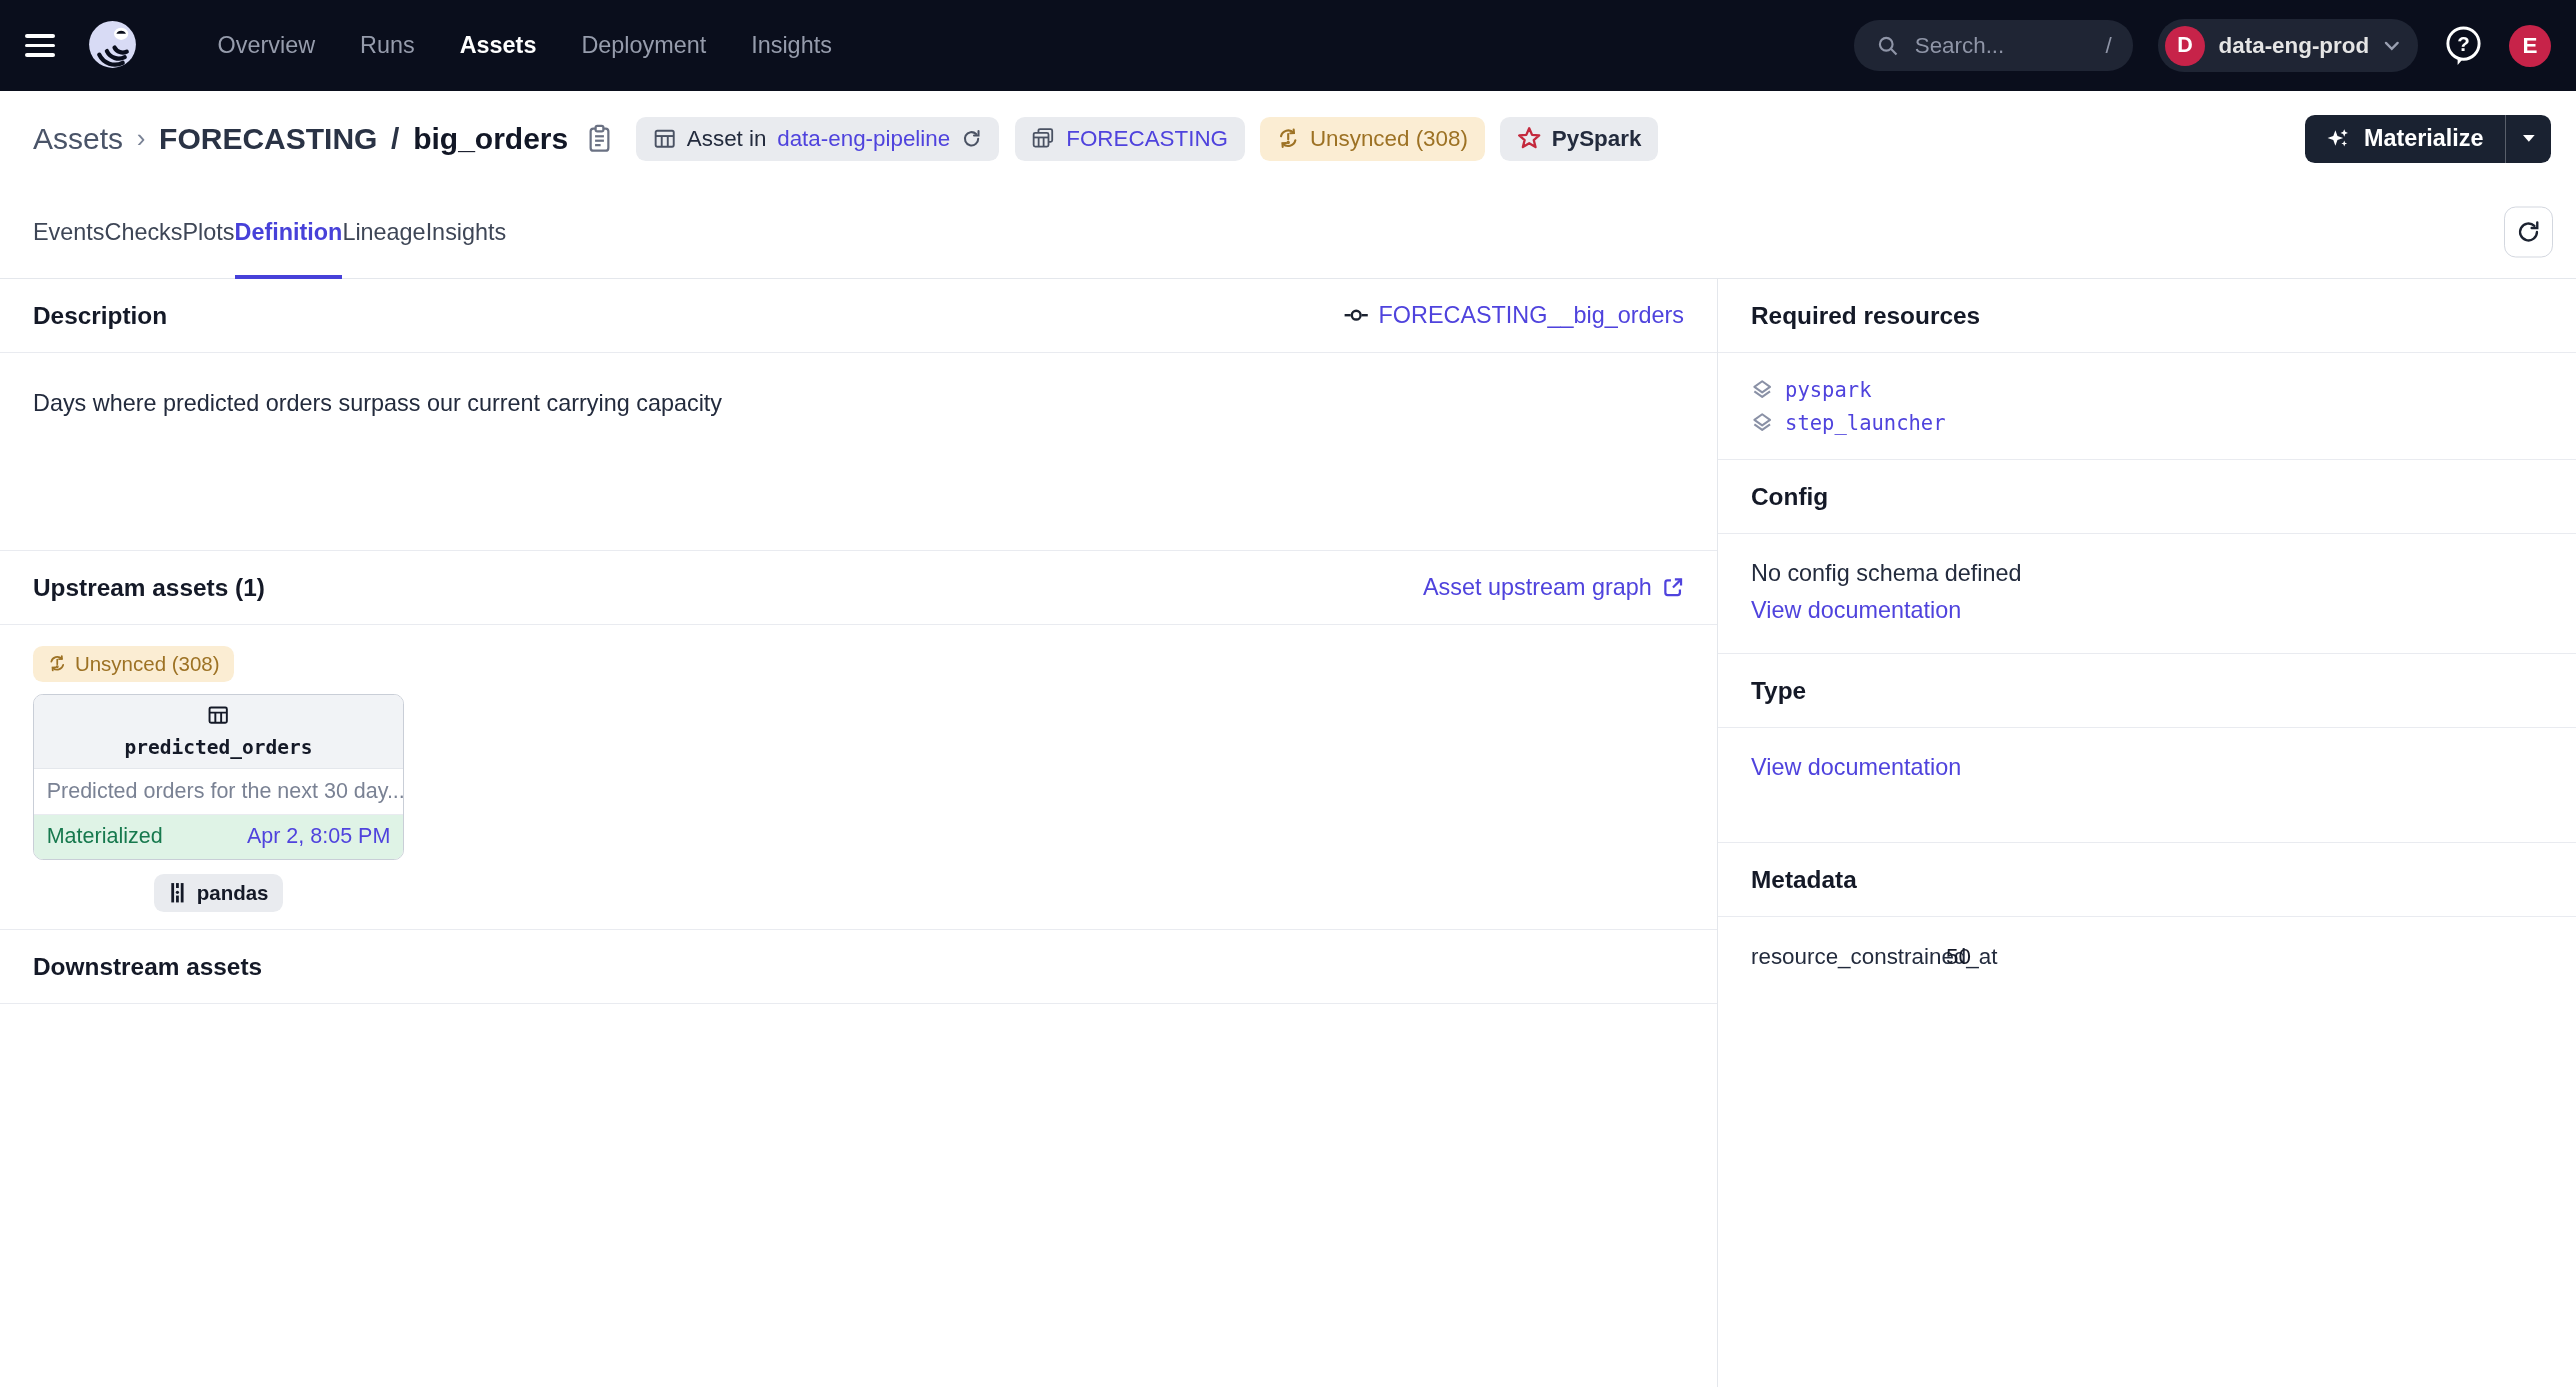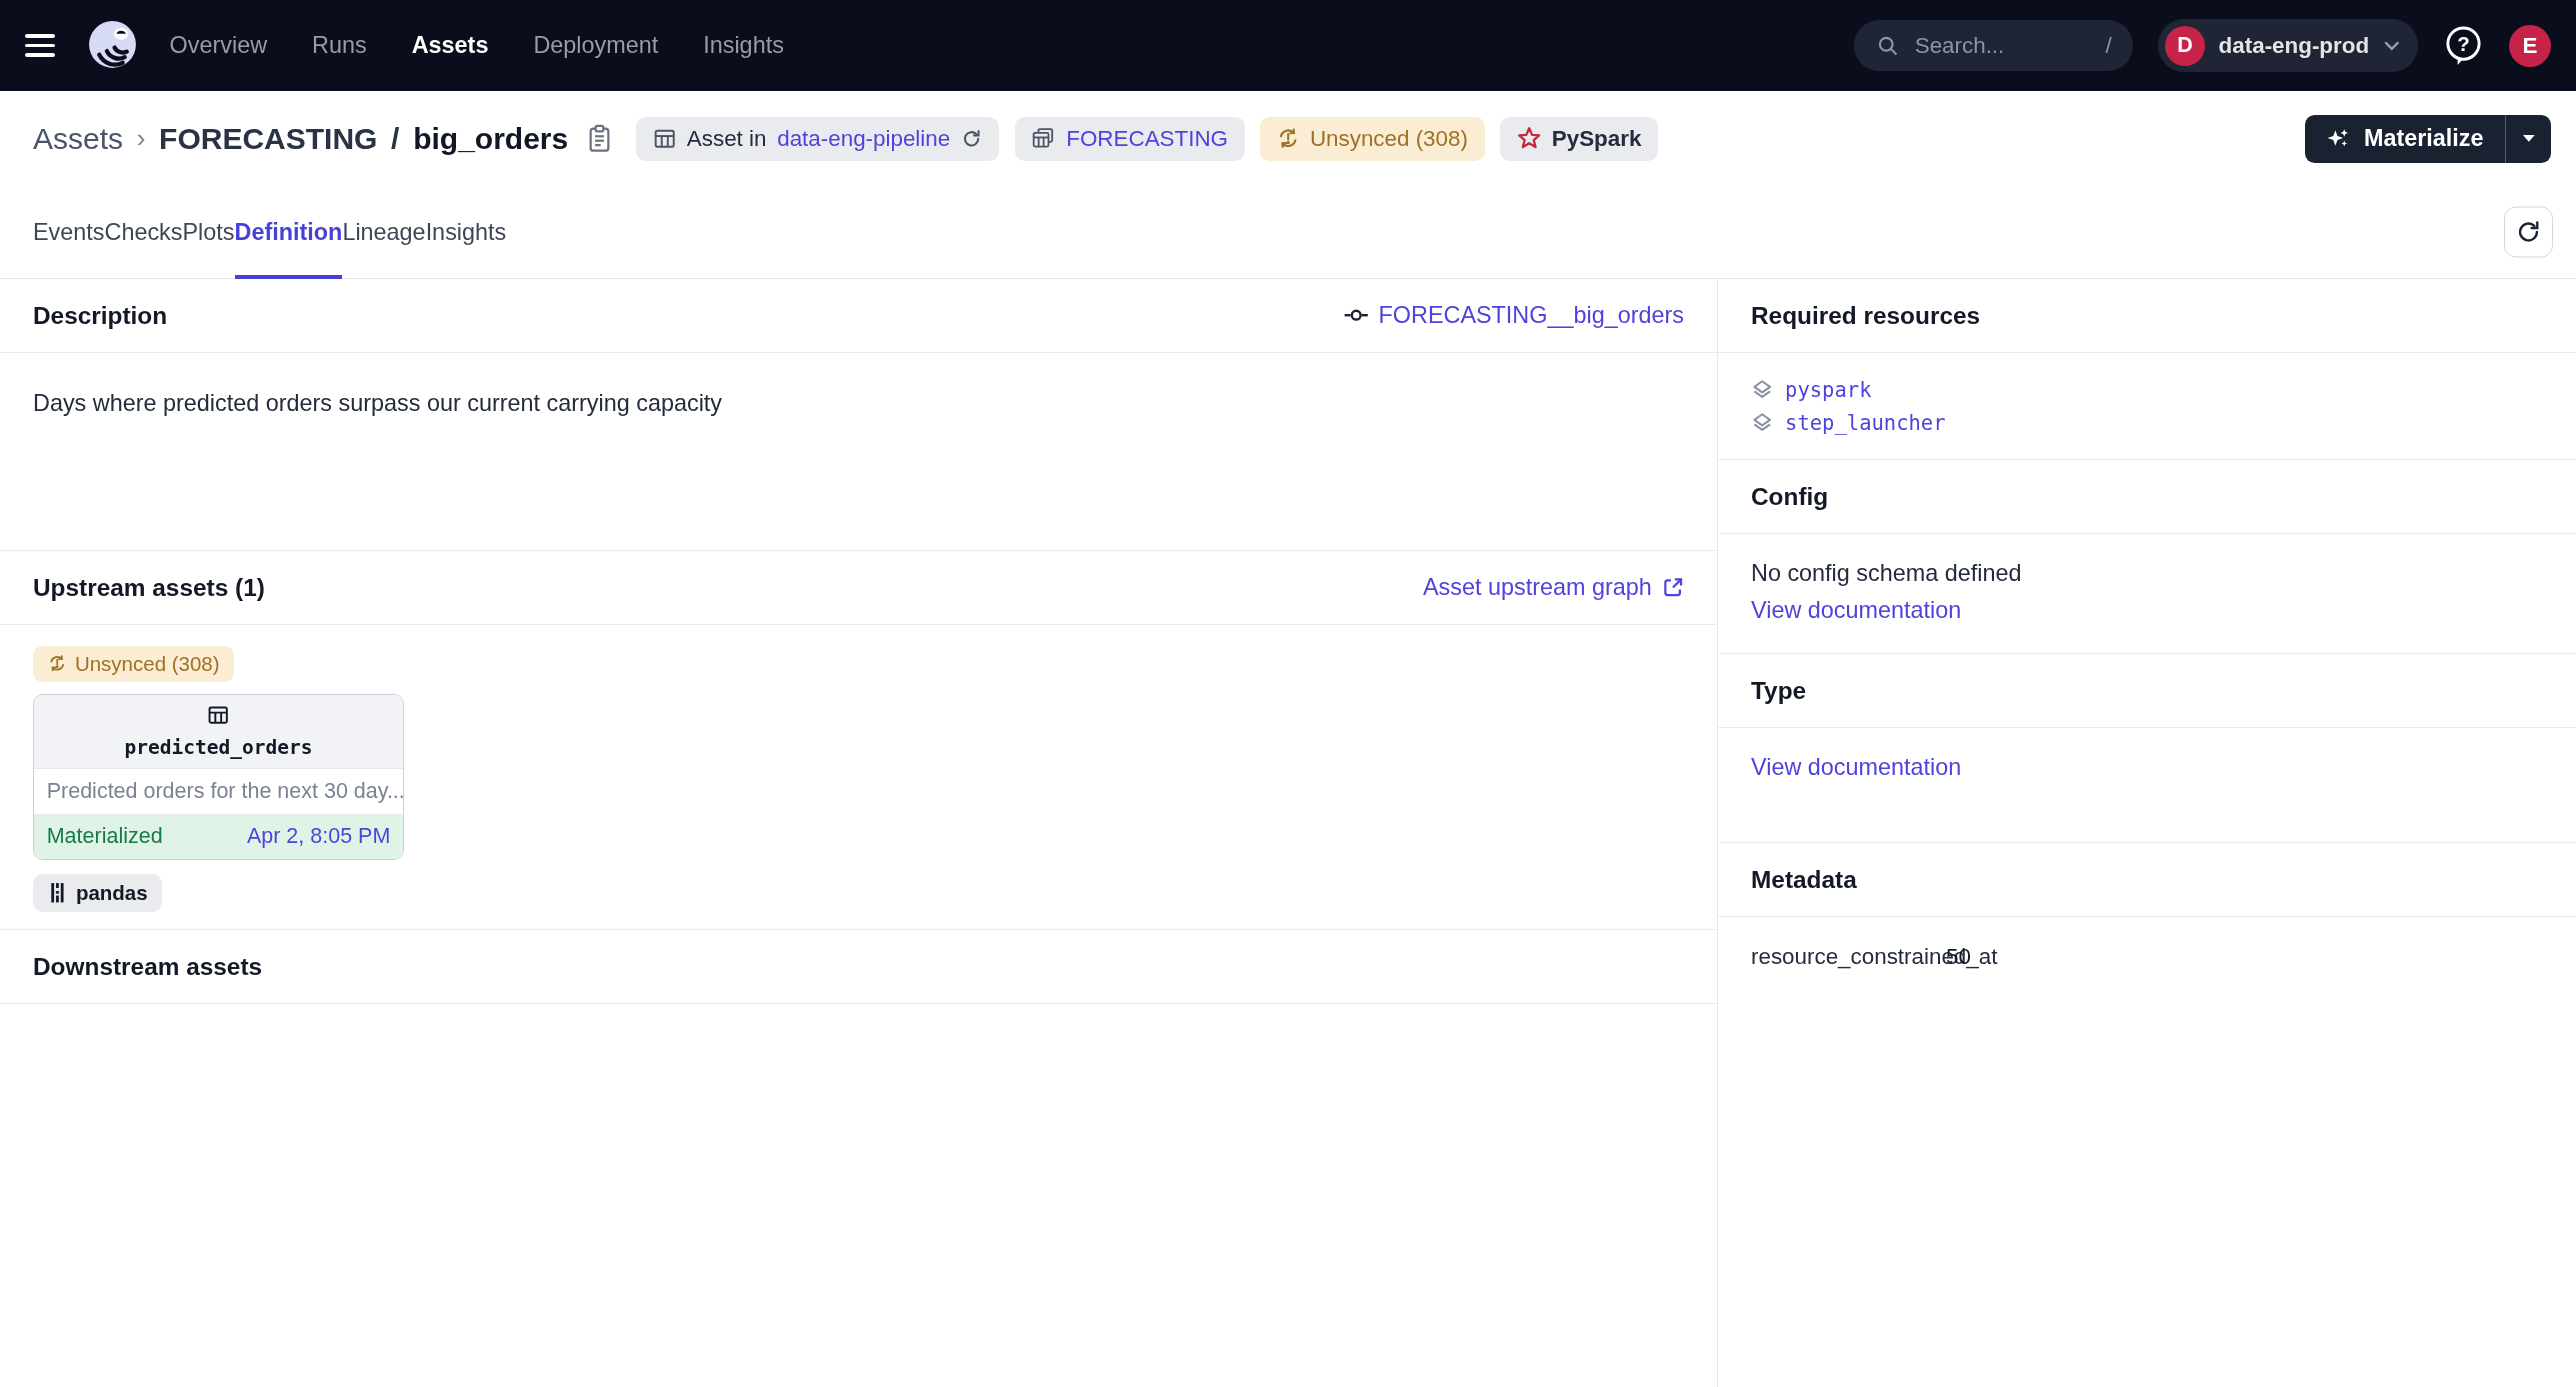--- a/index.html
+++ b/index.html
@@ -8,21 +8,21 @@
     width:2576px; height:1388px; background:#fff; overflow:hidden;
     font-family:"Liberation Sans", sans-serif; color:#1B2230;
   }
   svg { display:block; }
 
   
   .topnav { height:91px; background:#0A0E1C; display:flex; align-items:center; padding:0 25px; }
   .hamburger { width:43px; height:43px; display:flex; flex-direction:column; justify-content:center; gap:5.9px; cursor:pointer; margin-right:15.6px; }
   .hamburger span { display:block; width:30px; height:3.9px; background:#fff; border-radius:2px; }
   .logo { width:57px; height:57px; margin-right:29px; cursor:pointer; }
-  .nav-items { display:flex; gap:45px; font-size:23.4px; color:#969CAC; }
+  .nav-items { display:flex; gap:45px; font-size:23.4px; color:#969CAC;margin-left:48px; }
   .nav-item { cursor:pointer; }
   .nav-item.active { color:#fff; font-weight:700; }
   .topnav-right { margin-left:auto; display:flex; align-items:center; gap:25px; }
   .search-pill { width:279px; height:51px; background:#1F2534; border-radius:25px; display:flex; align-items:center; padding:0 21.5px; gap:13.7px; }
   .search-input { background:transparent; border:none; outline:none; color:#C8CCD8; font-size:22.4px; flex:1; min-width:0; font-family:inherit; }
   .search-input::placeholder { color:#8F95A7; }
   .search-slash { color:#8F95A7; font-size:22.4px; }
   .deploy-pill { height:53px; background:#1F2534; border-radius:26px; display:flex; align-items:center; gap:13.7px; padding:0 17.6px 0 6.8px; cursor:pointer; }
   .deploy-initial { width:40px; height:40px; border-radius:50%; background:#C72349; color:#fff; font-weight:700; font-size:21.5px; display:flex; align-items:center; justify-content:center; }
   .deploy-name { color:#e5e5e5; font-size:22.4px; font-weight:600; }
@@ -68,21 +68,21 @@
   .desc-body { height:198px; padding:37px 33px; font-size:23.4px; color:#232B3D; border-bottom:1px solid #E9EBF0; }
 
   .upstream-content { height:305px; padding:20.5px 33px; border-bottom:1px solid #E9EBF0; }
   .unsynced-badge { display:inline-flex; align-items:center; gap:8.8px; height:36px; padding:0 14.6px; background:#FBEDD3; color:#9D7224; border-radius:9.8px; font-size:20.5px; }
   .asset-card { width:371px; margin-top:12.7px; border:1px solid #C9CED7; border-radius:9.8px; overflow:hidden; background:#fff; cursor:pointer; }
   .card-header { background:#F1F3F6; display:flex; align-items:center; gap:9.8px; padding:8.8px 12.7px; border-bottom:1px solid #E4E7EC; font-family:"DejaVu Sans Mono", monospace; font-size:19.5px; font-weight:700; color:#141927;flex-direction:column; }
   .card-desc { padding:9.8px 12.7px; color:#7A8294; font-size:21.5px; border-bottom:1px solid #E9EBF0; white-space:nowrap; overflow:hidden; }
   .card-status { background:#DFF3E6; display:flex; justify-content:space-between; align-items:center; padding:9.8px 12.7px; font-size:21.5px; }
   .status-label { color:#17794E; }
   .status-time { color:#4F43DD; cursor:pointer; }
-  .card-tags { width:371px; display:flex; justify-content:flex-start; margin-top:13.7px; }
+  .card-tags { width:371px; display:flex; justify-content:center; margin-top:13.7px; }
   .tag-pill { display:flex; align-items:center; gap:8.8px; height:38px; padding:0 14.6px; background:#E9EBEF; border-radius:9.8px; font-size:20.5px; font-weight:700; color:#141927; cursor:pointer; }
 
   
   .res-content { height:107px; padding:25px 33px; border-bottom:1px solid #E9EBF0; display:flex; flex-direction:column; gap:8.8px; }
   .res-link { display:flex; align-items:center; gap:11.7px; font-family:"DejaVu Sans Mono", monospace; font-size:20.5px; color:#4F43DD; cursor:pointer; }
   .res-link svg { color:#8A91A6; }
   .empty-content { height:120px; padding:26px 33px; border-bottom:1px solid #E9EBF0; font-size:23.4px; color:#232B3D; display:flex; flex-direction:column; gap:9.8px; }
   .empty-content.type { height:115px; }
   .doc-link { color:#4F43DD; cursor:pointer; }
   .meta-row { display:flex; padding:27px 33px; font-size:22.4px; }

